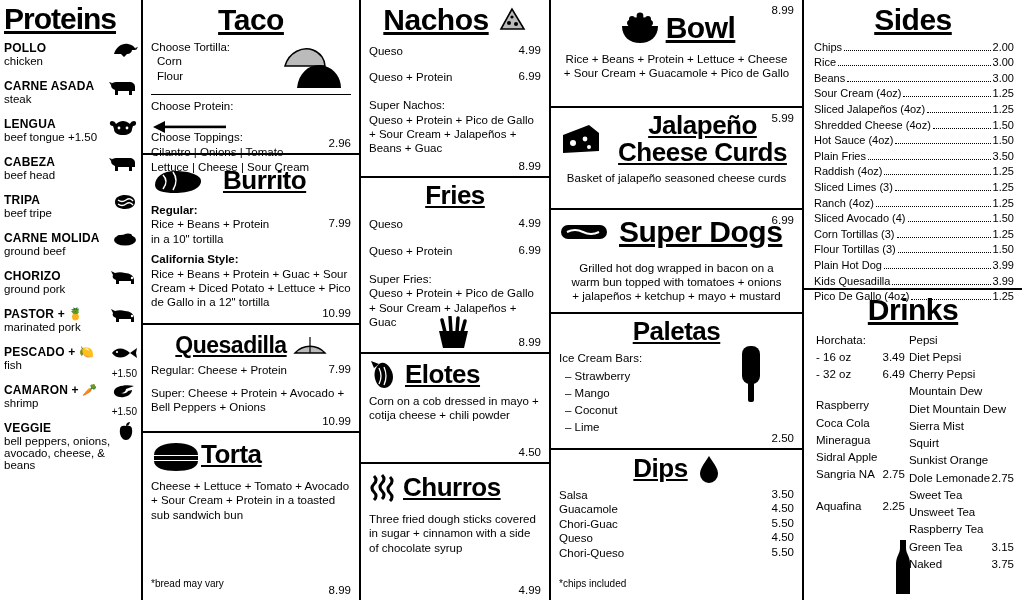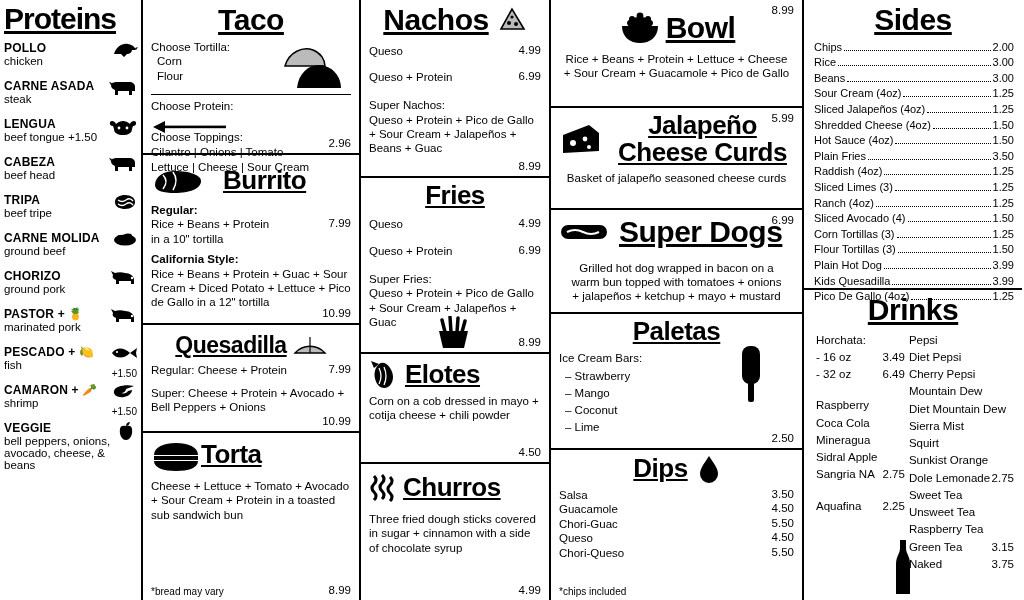--- a/index.html
+++ b/index.html
@@ -93,21 +93,21 @@
   .bullets { font-size: 11.5px; line-height: 1.5; padding-left: 6px; }
   .bullets div::before { content: "– "; }
 
   .drinks-cols { display: flex; font-size: 11.5px; }
   .drinks-left { width: 46%; padding-left: 4px; }
   .drinks-right { flex: 1; padding-left: 4px; }
   .drink-row { display: flex; justify-content: space-between; line-height: 1.5; }
 
   .title-with-icon { display: flex; align-items: center; justify-content: center; gap: 8px; }
 
-  .note { font-size: 10px; position: absolute; bottom: 3px; left: 8px; }
+  .note { font-size: 10px; position: absolute; bottom: 11px; left: 8px; }
   .corner-price { position: absolute; top: 4px; right: 8px; font-size: 11.5px; }
   .bottom-right-price { position: absolute; bottom: 4px; right: 8px; font-size: 11.5px; }
 
   svg { display: block; }
 </style>
 </head>
 <body>
 
 <div class="board">
 

